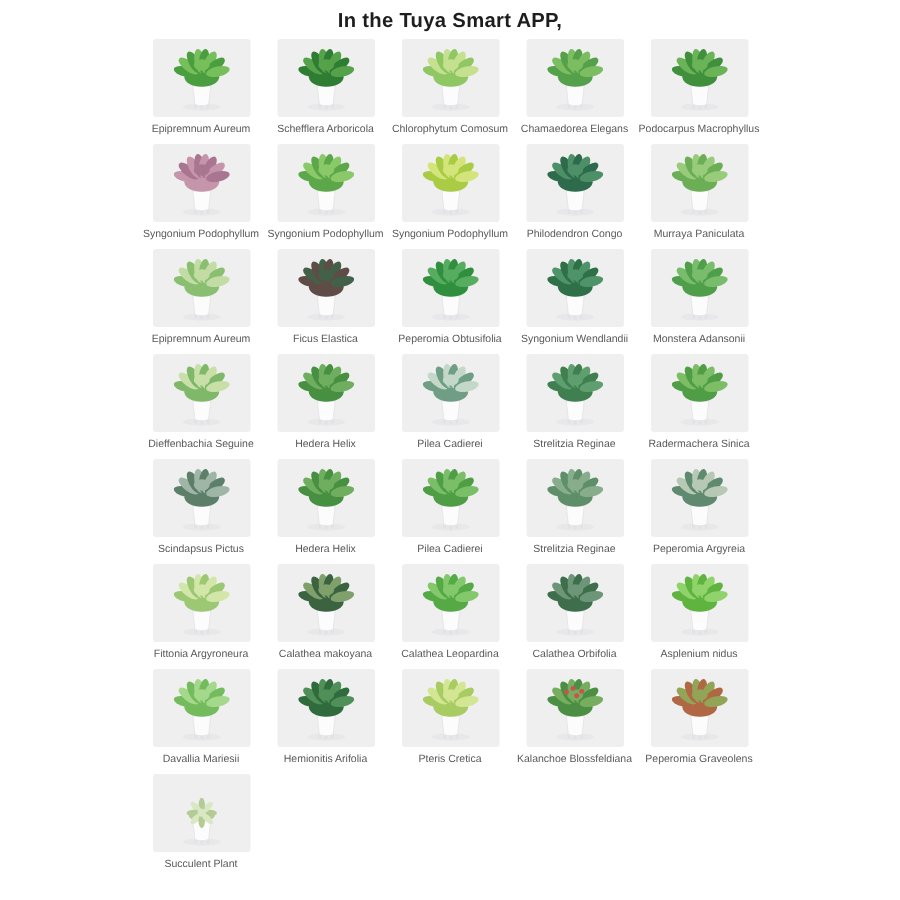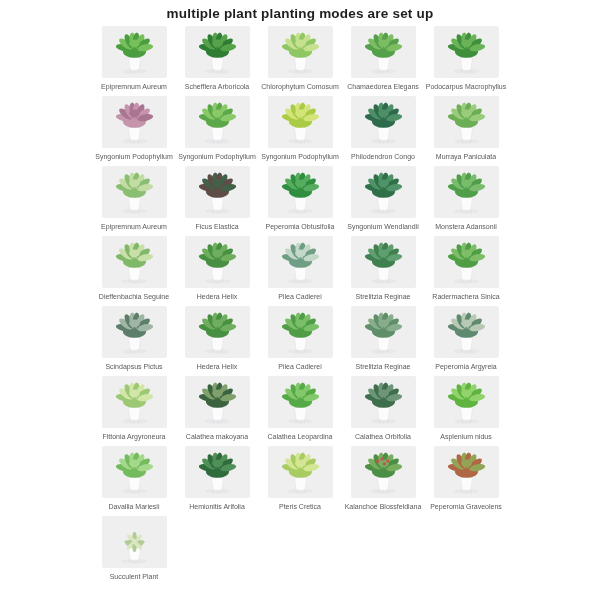--- a/index.html
+++ b/index.html
@@ -49,21 +49,21 @@
     color: #58595b;
     text-align: center;
     white-space: nowrap;
   }
 </style>
 </head>
 <body>
 
 <div class="page">
   <header>
-    <p class="title-line">multiple plant planting modes are set up</p>
+    <p class="title-line">In the Tuya Smart APP,</p>
   </header>
 
   <div class="grid">
   <div class="item">
     <div class="cell">
       <svg xmlns="http://www.w3.org/2000/svg" viewBox="0 0 65 54">
             <ellipse cx="32.5" cy="47" rx="13" ry="2.6" fill="#e8e8ea"></ellipse>
             <rect x="27.3" y="44.5" width="2" height="3.6" fill="#e2e2e4"></rect>
             <rect x="31.5" y="45" width="2" height="3.6" fill="#e2e2e4"></rect>
             <rect x="35.7" y="44.5" width="2" height="3.6" fill="#e2e2e4"></rect>

